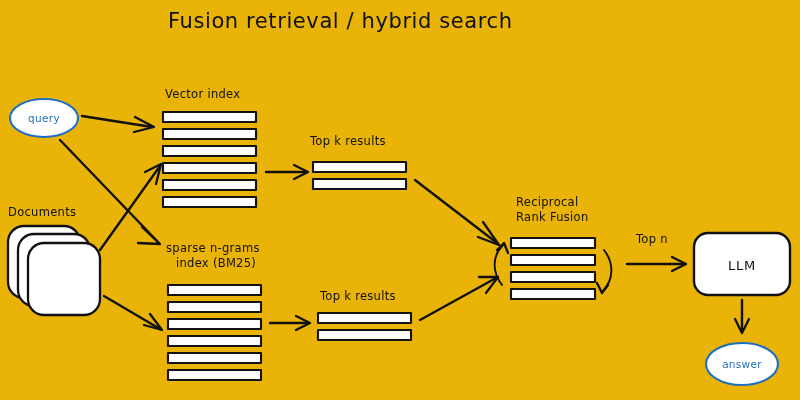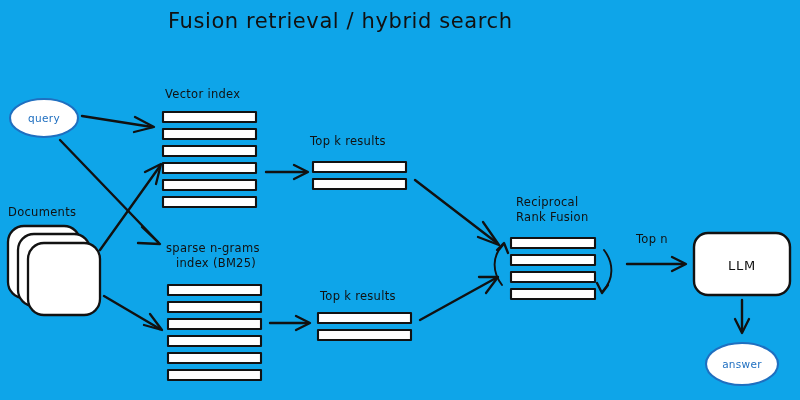--- a/index.html
+++ b/index.html
@@ -10,21 +10,21 @@
   body {
     width: 800px;
     height: 400px;
     overflow: hidden;
     font-family: "DejaVu Sans", sans-serif;
   }
   #canvas {
     position: relative;
     width: 800px;
     height: 400px;
-    background: #0ea5e9;
+    background: #eab308;
   }
   svg.layer {
     position: absolute;
     left: 0;
     top: 0;
     width: 800px;
     height: 400px;
   }
   .hand {
     font-family: "DejaVu Sans", sans-serif;

